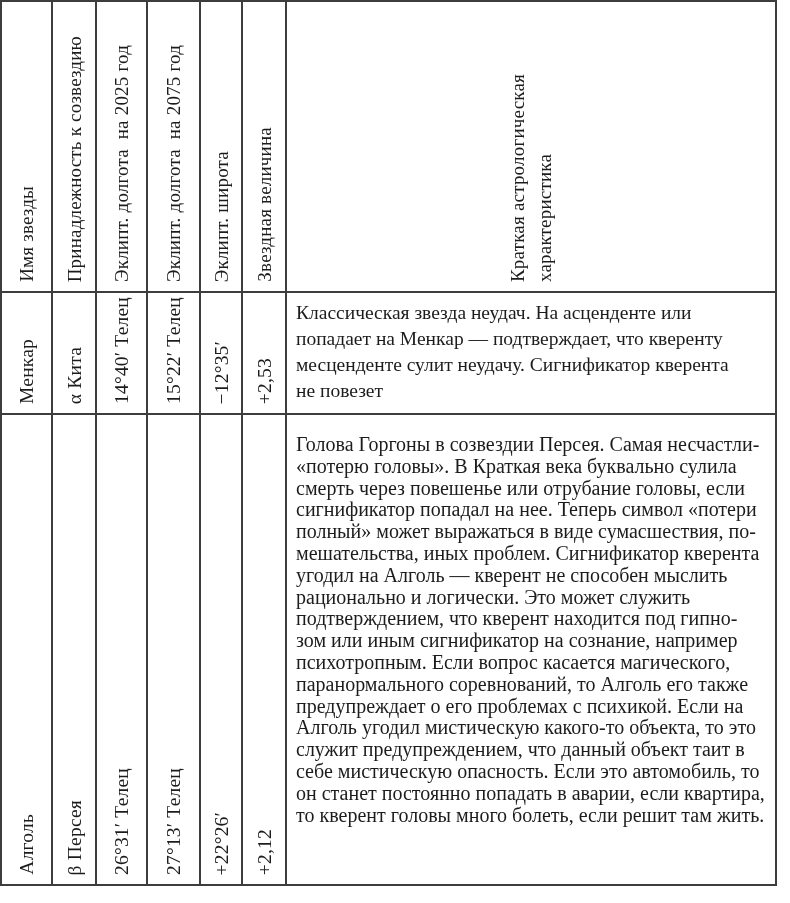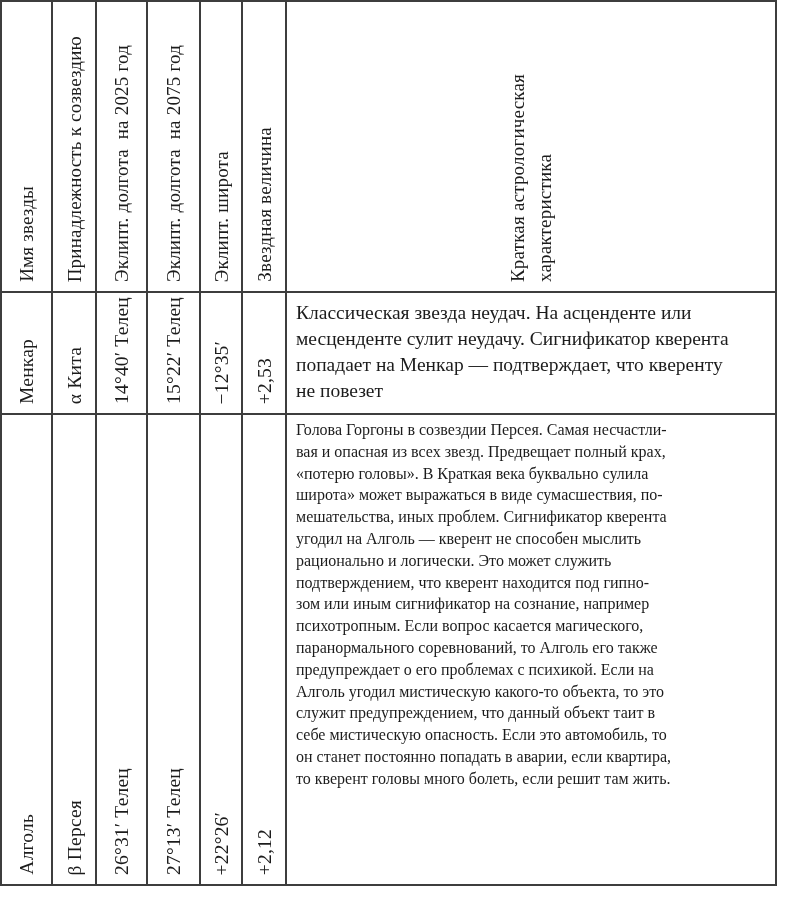--- a/index.html
+++ b/index.html
@@ -43,21 +43,21 @@
     white-space:pre;
     font-size:19.5px;
     line-height:27px;
     letter-spacing:.2px;
   }
   .hcell .vtext{font-size:19px;}
   
   .tcell{padding:6px 6px 0 9px;}
   .tcell .tline{white-space:pre;}
   .tcell.r1{font-size:19.5px;line-height:26px;padding-top:7px;}
-  .tcell.r2{font-size:16px;line-height:21.8px;padding-top:4px;}
+  .tcell.r2{font-size:20px;line-height:21.8px;padding-top:19px;}
 </style>
 </head>
 <body>
 
 <div class="startable">
 
   <div class="cell vcell hcell">
     <div class="vtext">Имя звезды</div>
   </div>
   <div class="cell vcell hcell">
@@ -93,22 +93,22 @@
     <div class="vtext">15°22′ Телец</div>
   </div>
   <div class="cell vcell">
     <div class="vtext">−12°35′</div>
   </div>
   <div class="cell vcell">
     <div class="vtext">+2,53</div>
   </div>
   <div class="cell tcell r1 nor">
       <div class="tline">Классическая звезда неудач. На асценденте или</div>
+      <div class="tline">попадает на Менкар — подтверждает, что кверенту</div>
       <div class="tline">месценденте сулит неудачу. Сигнификатор кверента</div>
-      <div class="tline">попадает на Менкар — подтверждает, что кверенту</div>
       <div class="tline">не повезет</div>
     </div>
 
   <div class="cell vcell nob">
     <div class="vtext">Алголь</div>
   </div>
   <div class="cell vcell nob">
     <div class="vtext">β Персея</div>
   </div>
   <div class="cell vcell nob">
@@ -118,23 +118,24 @@
     <div class="vtext">27°13′ Телец</div>
   </div>
   <div class="cell vcell nob">
     <div class="vtext">+22°26′</div>
   </div>
   <div class="cell vcell nob">
     <div class="vtext">+2,12</div>
   </div>
   <div class="cell tcell r2 nor nob">
       <div class="tline">Голова Горгоны в созвездии Персея. Самая несчастли-</div>
-      <div class="tline">вая и опасная из всех звезд. Предвещает полный крах,</div>
       <div class="tline">«потерю головы». В Краткая века буквально сулила</div>
-      <div class="tline">широта» может выражаться в виде сумасшествия, по-</div>
+      <div class="tline">смерть через повешенье или отрубание головы, если</div>
+      <div class="tline">сигнификатор попадал на нее. Теперь символ «потери</div>
+      <div class="tline">полный» может выражаться в виде сумасшествия, по-</div>
       <div class="tline">мешательства, иных проблем. Сигнификатор кверента</div>
       <div class="tline">угодил на Алголь — кверент не способен мыслить</div>
       <div class="tline">рационально и логически. Это может служить</div>
       <div class="tline">подтверждением, что кверент находится под гипно-</div>
       <div class="tline">зом или иным сигнификатор на сознание, например</div>
       <div class="tline">психотропным. Если вопрос касается магического,</div>
       <div class="tline">паранормального соревнований, то Алголь его также</div>
       <div class="tline">предупреждает о его проблемах с психикой. Если на</div>
       <div class="tline">Алголь угодил мистическую какого-то объекта, то это</div>
       <div class="tline">служит предупреждением, что данный объект таит в</div>

